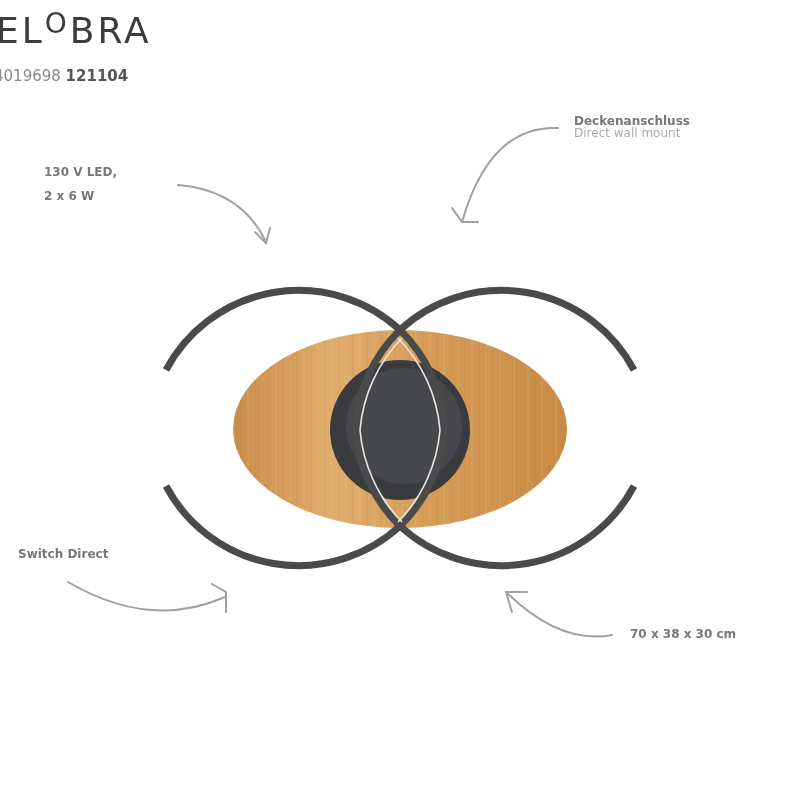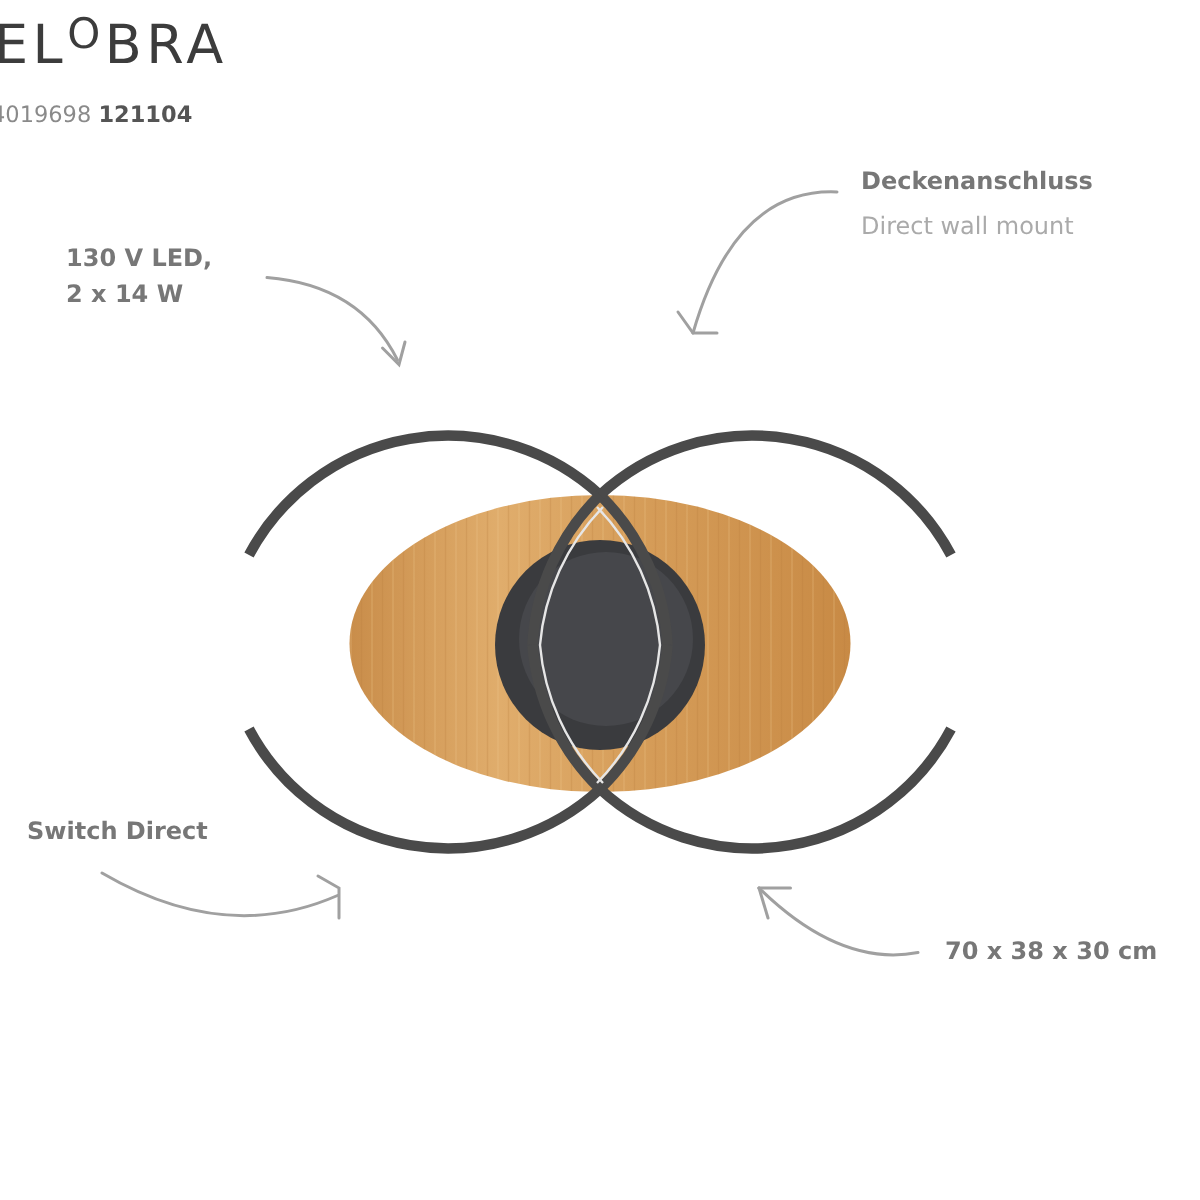--- a/index.html
+++ b/index.html
@@ -1,43 +1,43 @@
 <!DOCTYPE html>
 <html><head>
   <meta charset="utf-8">
   <style>
     html, body { margin: 0; padding: 0; background: #ffffff; }
     body { width: 800px; height: 800px; position: relative; overflow: hidden; font-family: "DejaVu Sans", sans-serif; }
     .brand { position: absolute; left: -4px; top: 10px; font-family: "DejaVu Sans", sans-serif; font-size: 36px; color: #3c3c3c; letter-spacing: 3px; font-weight: normal; }
     .brand .sup { position: relative; top: -10px; font-size: 28px; }
     .codes { position: absolute; left: -6px; top: 67px; font-size: 15px; color: #8a8a8a; }
     .codes b { color: #555; font-weight: bold; }
-    .label { position: absolute; font-size: 16px; color: #888; line-height: 24px; }
+    .label { position: absolute; font-size: 12px; color: #888; line-height: 24px; }
     .label.strong { color: #777; font-weight: bold; }
     .label.light { color: #aaa; }
     svg.overlay { position: absolute; left: 0; top: 0; }
   </style>
 </head>
 <body>
 
 <div class="brand">
   <span>EL</span><span class="sup">O</span><span>BRA</span>
 </div>
 <div class="codes">
   <span>4019698</span>
   <b>121104</b>
 </div>
 
 <div class="label strong" style="left:44px; top:160px;">
   <div>130 V LED,</div>
-  <div>2 x 14 W</div>
+  <div>2 x 6 W</div>
 </div>
 
 <div class="label strong" style="left:574px; top:109px;">Deckenanschluss</div>
-<div class="label light" style="left:574px; top:139px;">Direct wall mount</div>
+<div class="label light" style="left:574px; top:121px;">Direct wall mount</div>
 
 <div class="label strong" style="left:18px; top:542px;">Switch Direct</div>
 <div class="label strong" style="left:630px; top:622px;">70 x 38 x 30 cm</div>
 
 <svg class="overlay" width="800" height="800" viewBox="0 0 800 800">
   <defs>
     <linearGradient id="woodgrad" x1="0" y1="0" x2="1" y2="0">
       <stop offset="0" stop-color="#c98d4a"></stop>
       <stop offset="0.3" stop-color="#e0ad6c"></stop>
       <stop offset="0.6" stop-color="#d59c58"></stop>

